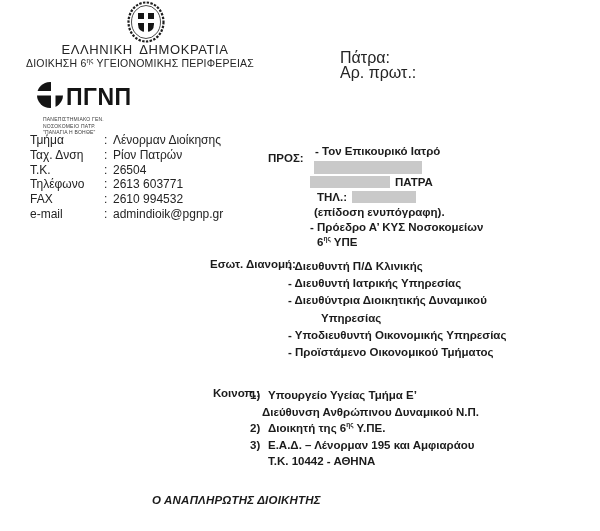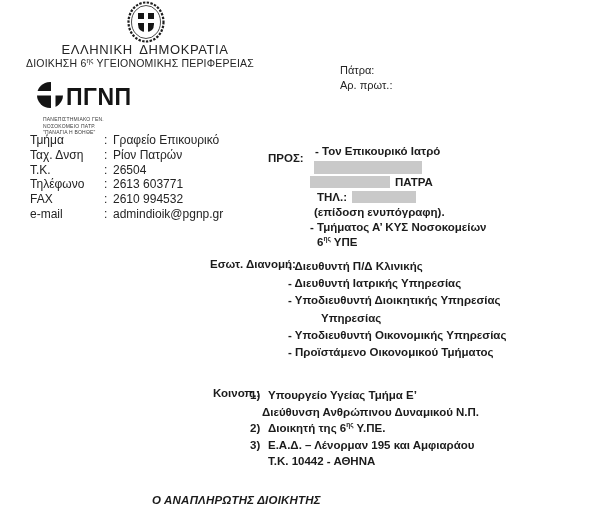--- a/index.html
+++ b/index.html
@@ -15,21 +15,21 @@
     font-size:13px;letter-spacing:.6px;word-spacing:3px;color:#242424;}
   .hdr-line2{left:5px;top:57px;width:270px;text-align:center;
     font-size:10.5px;letter-spacing:.2px;color:#242424;}
   sup{font-size:6.5px;vertical-align:super;line-height:0;}
 
   .logo-row{left:36px;top:79px;display:flex;align-items:flex-start;flex-direction:column;}
   .logo-caption{font-size:5px;line-height:6.5px;color:#3a3a3a;
     padding-left:7px;padding-top:6px;letter-spacing:.2px;}
 
   
-  .date-block{left:340px;top:63px;font-size:11px;line-height:15px;color:#242424;}
+  .date-block{left:340px;top:50px;font-size:16px;line-height:15px;color:#242424;}
 
   
   .contact{left:30px;top:133px;font-size:12px;line-height:14.8px;color:#242424;}
   .c-row{display:flex;}
   .c-label{width:74px;}
   .c-colon{width:9px;}
 
   
   .bold-blk{font-weight:bold;font-size:11.5px;color:#1b1b1b;}
   .pros-label{left:268px;top:152px;}
@@ -94,21 +94,21 @@
 
   <div class="abs date-block">
     <div>Πάτρα:</div>
     <div>Αρ. πρωτ.:</div>
   </div>
 
   <div class="abs contact">
     <div class="c-row">
         <span class="c-label">Τμήμα</span>
         <span class="c-colon">:</span>
-        <span>Γραφείο Επικουρικό</span>
+        <span>Λένορμαν Διοίκησης</span>
       </div>
     <div class="c-row">
         <span class="c-label">Ταχ. Δνση</span>
         <span class="c-colon">:</span>
         <span>Ρίον Πατρών</span>
       </div>
     <div class="c-row">
         <span class="c-label">Τ.Κ.</span>
         <span class="c-colon">:</span>
         <span>26504</span>
@@ -136,29 +136,29 @@
     <span class="redacted red-a" style="background: rgb(201, 201, 201);"></span>
     <div class="line-flex">
       <span class="redacted red-b" style="background: rgb(201, 201, 201);"></span>
       <span>ΠΑΤΡΑ</span>
     </div>
     <div class="line-flex pad7">
       <span>ΤΗΛ.:</span>
       <span class="redacted red-c" style="background: rgb(201, 201, 201);"></span>
     </div>
     <div class="pad4">(επίδοση ενυπόγραφη).</div>
-    <div>- Τμήματος  Α’ ΚΥΣ Νοσοκομείων</div>
+    <div>- Πρόεδρο  Α’ ΚΥΣ Νοσοκομείων</div>
     <div class="pad7"><span>6</span><sup>ης</sup><span> ΥΠΕ</span></div>
   </div>
 
   <div class="abs bold-blk esot-label">Εσωτ. Διανομή:</div>
   <div class="abs bold-blk esot-items">
     <div>- Διευθυντή  Π/Δ  Κλινικής</div>
     <div>- Διευθυντή Ιατρικής Υπηρεσίας</div>
-    <div>-  Υποδιευθυντή Διοικητικής Υπηρεσίας</div>
+    <div>-  Διευθύντρια Διοικητικής Δυναμικού</div>
     <div class="indent">Υπηρεσίας</div>
     <div>- Υποδιευθυντή Οικονομικής Υπηρεσίας</div>
     <div>- Προϊστάμενο Οικονομικού Τμήματος</div>
   </div>
 
   <div class="abs bold-blk koinop-label">Κοινοπ.:</div>
   <div class="abs bold-blk koinop-items">
     <div class="k-row">
         <span class="k-num">1)</span>
         <span>Υπουργείο Υγείας Τμήμα Ε’</span>

